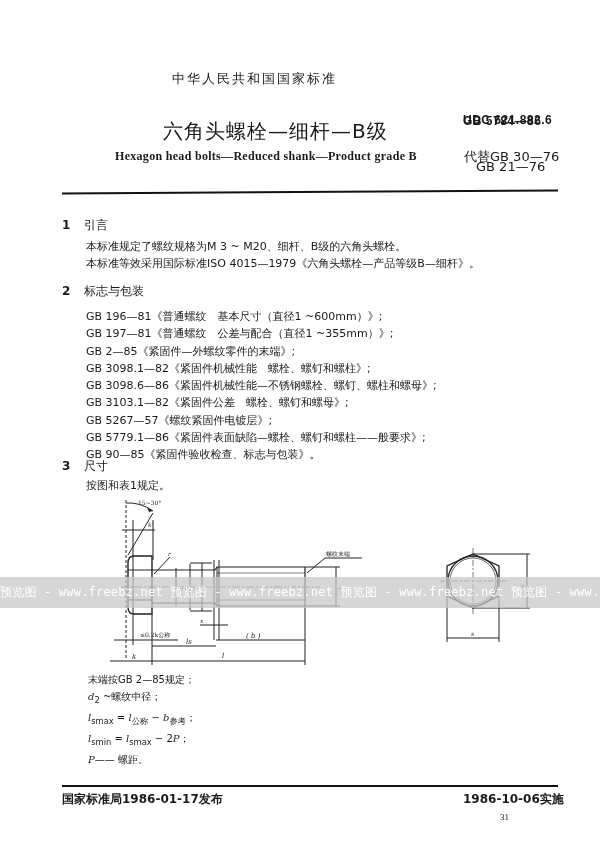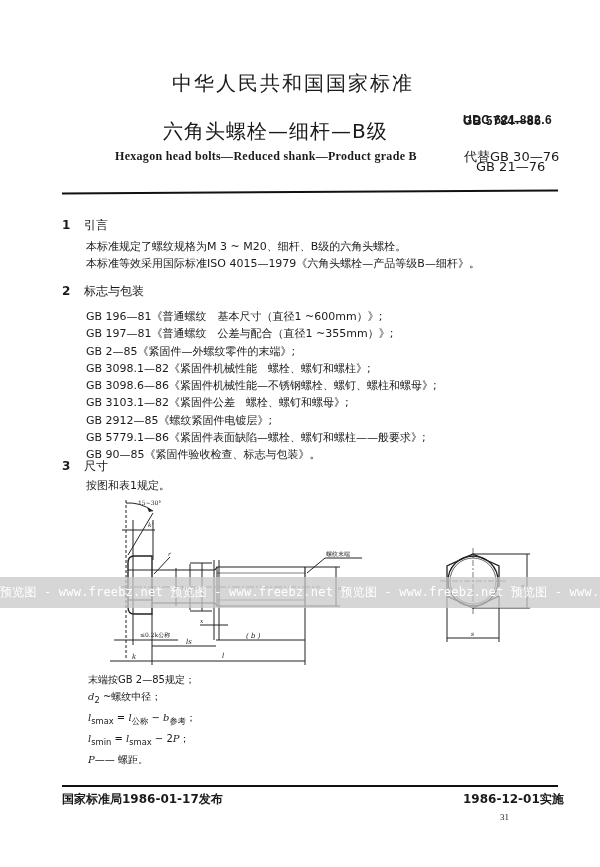--- a/index.html
+++ b/index.html
@@ -1,19 +1,19 @@
 <!DOCTYPE html>
 <html><head>
 <meta charset="utf-8">
 <style>
   html, body { margin: 0; padding: 0; background: #ffffff; }
   body { width: 600px; height: 867px; position: relative; overflow: hidden;
          font-family: "DejaVu Serif", "Liberation Serif", serif; color: #1a1a1a; }
   .abs { position: absolute; }
-  .hdr-cn { left: 172px; top: 70px; font-size: 20px; letter-spacing: 2px;
+  .hdr-cn { left: 172px; top: 70px; font-size: 13px; letter-spacing: 2px;
             font-family: Liberation Sans, sans-serif; }
   .udc { left: 463px; top: 73px; font-size: 12px; font-weight: bold;
          font-family: "Liberation Sans", sans-serif; letter-spacing: 0.5px; margin-top: 40px; }
   .title-cn { left: 163px; top: 118px; font-size: 20px; letter-spacing: 1px;
               font-family: "DejaVu Sans", sans-serif; text-align: center; }
   .gbno { left: 463px; top: 114px; font-size: 12px; font-weight: bold;
           font-family: "Liberation Sans", sans-serif; letter-spacing: 0.5px; }
   .title-en { left: 115px; top: 149px; font-size: 12px; font-weight: bold;
               font-family: "Liberation Serif", serif; letter-spacing: 0.3px; }
   .replace { left: 464px; top: 143px; font-size: 13px; line-height: 10px;
@@ -65,21 +65,21 @@
 <div class="abs sec" style="left:62px; top:283px;">
   <span class="num">2</span><span>标志与包装</span>
 </div>
 <div class="abs refs">
   <div>GB 196—81《普通螺纹　基本尺寸（直径1 ~600mm）》;</div>
   <div>GB 197—81《普通螺纹　公差与配合（直径1 ~355mm）》;</div>
   <div>GB  2—85《紧固件—外螺纹零件的末端》;</div>
   <div>GB 3098.1—82《紧固件机械性能　螺栓、螺钉和螺柱》;</div>
   <div>GB 3098.6—86《紧固件机械性能—不锈钢螺栓、螺钉、螺柱和螺母》;</div>
   <div>GB 3103.1—82《紧固件公差　螺栓、螺钉和螺母》;</div>
-  <div>GB 2912—85《螺纹紧固件电镀层》;</div>
+  <div>GB 5267—57《螺纹紧固件电镀层》;</div>
   <div>GB 5779.1—86《紧固件表面缺陷—螺栓、螺钉和螺柱——般要求》;</div>
   <div>GB 90—85《紧固件验收检查、标志与包装》。</div>
 </div>
 
 <div class="abs sec" style="left:62px; top:458px;">
   <span class="num">3</span><span>尺寸</span>
 </div>
 <div class="abs para" style="left:86px; top:477px;">
   <div>按图和表1规定。</div>
 </div>
@@ -185,14 +185,14 @@
   <div>
     <i>l</i><sub>smin</sub><span> = </span><i>l</i><sub>smax</sub><span> − 2</span><i>P</i><span>；</span>
   </div>
   <div>
     <i>P</i><span>—— 螺距。</span>
   </div>
 </div>
 
 <div class="abs rule-bot"></div>
 <div class="abs footer-l">国家标准局1986-01-17发布</div>
-<div class="abs footer-r">1986-12-01实施</div>
+<div class="abs footer-r">1986-10-06实施</div>
 <div class="abs pageno">31</div>
 
 </body></html>

